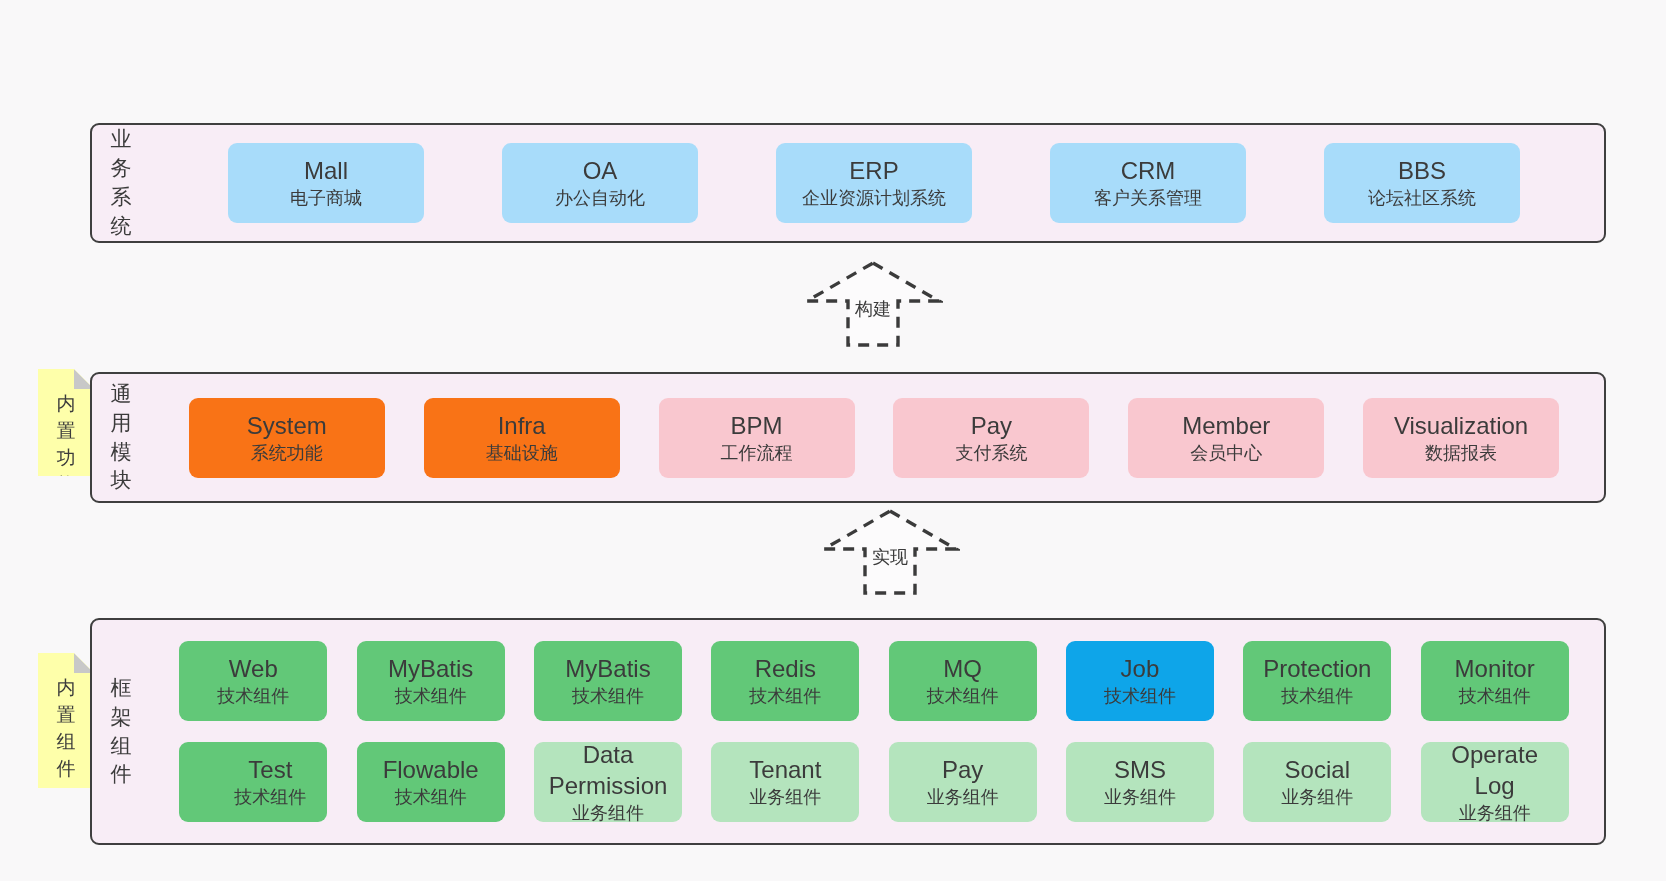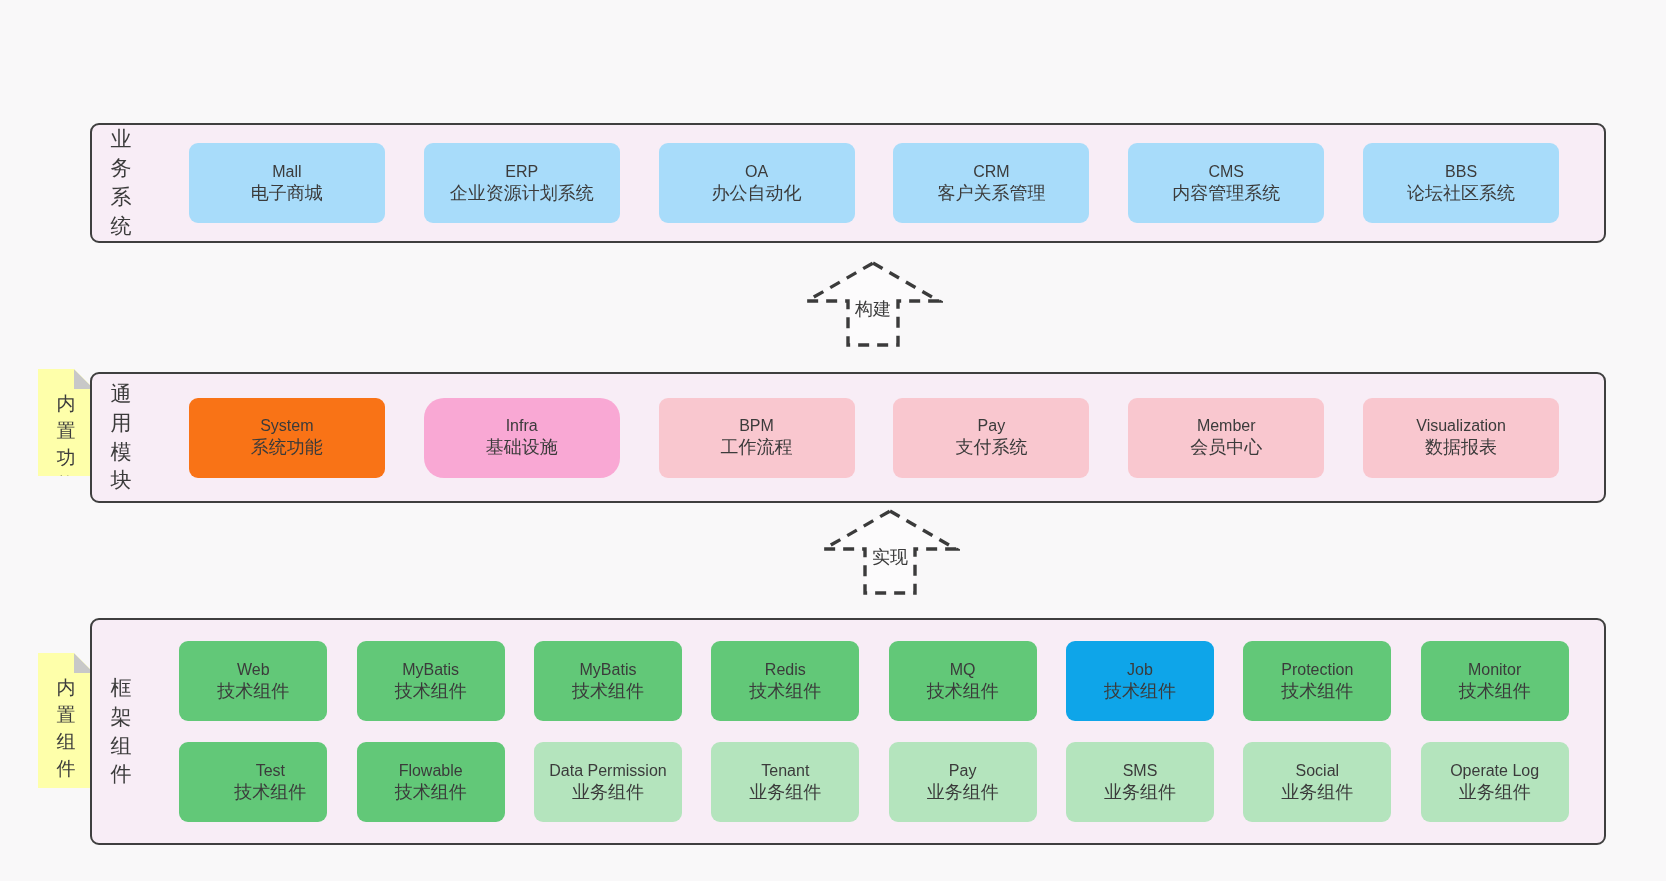--- a/index.html
+++ b/index.html
@@ -12,21 +12,21 @@
   .vlabel{width:58px;display:flex;align-items:center;justify-content:center;
           font-size:21px;line-height:1.38;text-align:center;}
   .rows{flex:1;display:flex;flex-direction:column;justify-content:space-evenly;padding-right:6px;}
   .row{display:flex;justify-content:space-evenly;align-items:center;}
 
   
   .box{height:80px;border-radius:9px;display:flex;flex-direction:column;justify-content:center;
        align-items:center;text-align:center;box-sizing:border-box;padding:2px 12px;}
   .box6{width:196px;}
   .box8{width:148px;}
-  .btitle{font-size:16px;line-height:1.32;}
+  .btitle{font-size:24px;line-height:1.32;}
   .bsub{font-size:18px;line-height:1.3;}
 
   
   .note{position:absolute;width:56px;z-index:1;
         clip-path:polygon(0 0,calc(100% - 20px) 0,100% 20px,100% 100%,0 100%);}
   .note-fold{position:absolute;right:0;top:0;width:20px;height:20px;
              clip-path:polygon(0 0,100% 100%,0 100%);}
   .note-text{display:block;padding-top:22px;text-align:center;font-size:19px;line-height:1.42;}
 
   
@@ -51,34 +51,30 @@
 
   <section class="panel" style="left: 90px; top: 123px; width: 1516px; height: 120px; background: rgb(248, 237, 246); border-color: rgb(63, 63, 63);">
     <div class="vlabel">业<br>务<br>系<br>统</div>
     <div class="rows">
         <div class="row">
           <div class="box box6" style="background: rgb(168, 220, 250);">
             <div class="btitle">Mall</div>
             <div class="bsub">电子商城</div>
           </div>
           <div class="box box6" style="background: rgb(168, 220, 250);">
+            <div class="btitle">OA</div>
+            <div class="bsub">办公自动化</div>
+          </div>
+          <div class="box box6" style="background: rgb(168, 220, 250);">
             <div class="btitle">ERP</div>
             <div class="bsub">企业资源计划系统</div>
           </div>
           <div class="box box6" style="background: rgb(168, 220, 250);">
-            <div class="btitle">OA</div>
-            <div class="bsub">办公自动化</div>
-          </div>
-          <div class="box box6" style="background: rgb(168, 220, 250);">
             <div class="btitle">CRM</div>
             <div class="bsub">客户关系管理</div>
-          </div>
-          <div class="box box6" style="background: rgb(168, 220, 250);">
-            <div class="btitle">CMS</div>
-            <div class="bsub">内容管理系统</div>
           </div>
           <div class="box box6" style="background: rgb(168, 220, 250);">
             <div class="btitle">BBS</div>
             <div class="bsub">论坛社区系统</div>
           </div>
         </div>
       </div>
   </section>
 
   <div class="arrow" style="left:803px;top:260px;">
@@ -89,21 +85,21 @@
   </div>
 
   <section class="panel" style="left: 90px; top: 372px; width: 1516px; height: 131px; background: rgb(248, 237, 246); border-color: rgb(63, 63, 63);">
     <div class="vlabel">通<br>用<br>模<br>块</div>
     <div class="rows">
         <div class="row">
           <div class="box box6" style="background: #f97316;">
             <div class="btitle">System</div>
             <div class="bsub">系统功能</div>
           </div>
-          <div class="box box6" style="background: #f9a8d4; border-radius: 20px;">
+          <div class="box box6" style="background: #f97316;">
             <div class="btitle">Infra</div>
             <div class="bsub">基础设施</div>
           </div>
           <div class="box box6" style="background: rgb(249, 199, 207);">
             <div class="btitle">BPM</div>
             <div class="bsub">工作流程</div>
           </div>
           <div class="box box6" style="background: rgb(249, 199, 207);">
             <div class="btitle">Pay</div>
             <div class="bsub">支付系统</div>

